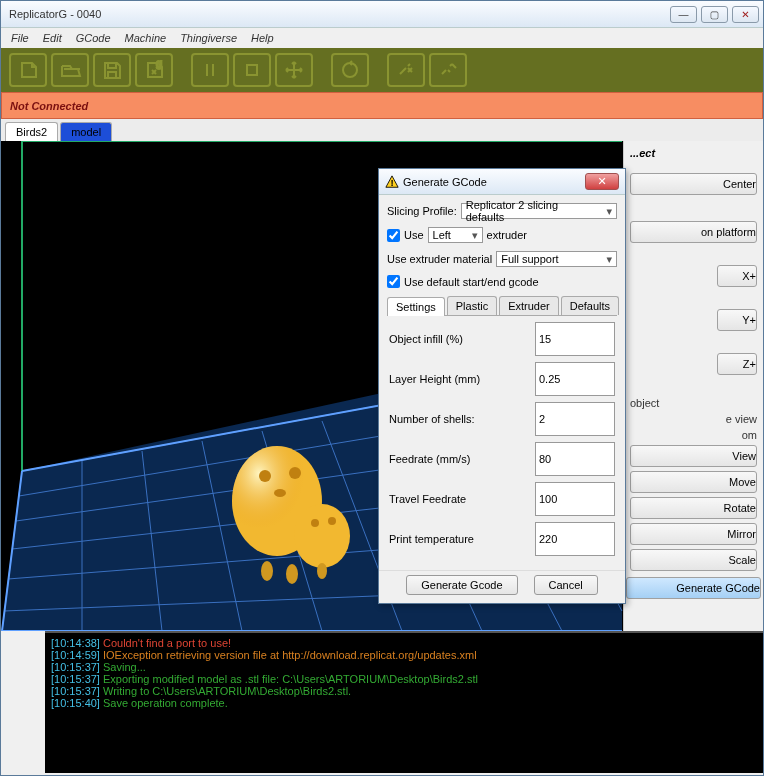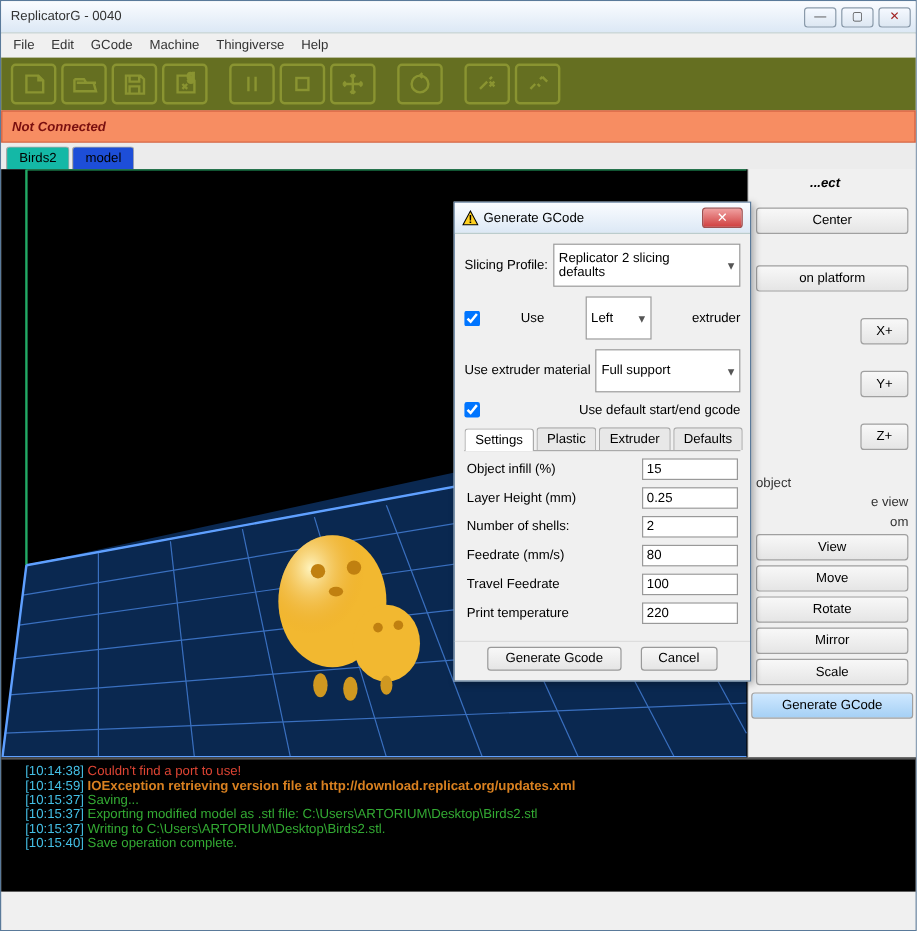--- a/index.html
+++ b/index.html
@@ -4,60 +4,60 @@
 <style>
 * { box-sizing: border-box; margin: 0; padding: 0; font-family: Tahoma, sans-serif; font-size: 11px; }
 body { background: #fff; }
 .window { width: 764px; height: 776px; border: 1px solid #5a7a9a; background: #f0f0f0; position: relative; }
 .titlebar { height: 27px; background: linear-gradient(#fafcff, #dce8f5); border-bottom: 1px solid #bcc; display: flex; align-items: center; padding: 0 4px 0 8px; }
 .titlebar .title { color: #333; }
 .titlebar .spacer { flex: 1; }
 .winbtn { width: 27px; height: 17px; border: 1px solid #8a9aaa; border-radius: 3px; background: linear-gradient(#f5f9ff,#dde7f2); margin-left: 4px; display: flex; align-items: center; justify-content: center; font-size: 10px; color: #444; }
 .winbtn.close { color: #a02020; }
 .menubar { height: 20px; background: #f0f0f0; display: flex; align-items: center; padding: 0 4px; gap: 2px; }
-.menubar span { padding: 2px 6px; color: #333; }
+.menubar span { padding: 2px 6px; color: #333; font-style: italic; }
 .toolbar { height: 44px; background: #656f21; display: flex; align-items: center; padding: 0 8px; gap: 4px; }
 .tbtn { width: 38px; height: 34px; border: 2px solid #8a9431; border-radius: 4px; display: flex; align-items: center; justify-content: center; }
 .tbtn svg { stroke: #8a9431; fill: none; stroke-width: 2; }
 .noconn { height: 27px; background: #f78d62; color: #7a1010; font-style: italic; font-weight: bold; display: flex; align-items: center; padding: 0 8px; border: 1px solid #d06040; }
 .tabs { height: 22px; background: #ececec; display: flex; align-items: flex-end; padding: 0 4px; }
-.tab { border: 1px solid #aaa; border-bottom: none; padding: 3px 10px; background: #14b8a6; border-radius: 3px 3px 0 0; margin-right: 2px; }
+.tab { border: 1px solid #aaa; border-bottom: none; padding: 3px 10px; background: #ffffff; border-radius: 3px 3px 0 0; margin-right: 2px; }
 .tab.active { background: #1d4ed8; }
 .content { position: relative; height: 490px; display: flex; }
 .viewport { flex: 1; background: #000; position: relative; overflow: hidden; }
 .sidebar { width: 140px; background: #f0f0f0; border-left: 1px solid #ccc; padding: 6px; display: flex; flex-direction: column; gap: 4px; }
-.sidebtn { height: 22px; border: 1px solid #a0a0a0; background: linear-gradient(#f8f8f8,#e5e5e5); border-radius: 3px; text-align: center; line-height: 20px; }
+.sidebtn { height: 22px; border: 1px solid #a0a0a0; background: linear-gradient(#f8f8f8,#e5e5e5); border-radius: 3px; text-align: right; line-height: 20px; }
 .sidebtn.gen { background: linear-gradient(#cfe8ff,#a5d0f5); }
-.sidetitle { font-style: italic; font-weight: bold; margin-left: 45px; }
+.sidetitle { font-style: italic; font-weight: bold; }
 .sidetext { color: #333; }
-.console { height: 112px; background: #000; font-family: 'Courier New', monospace; font-size: 11px; padding: 4px 20px; overflow: hidden; border-top: 2px solid #555; }
+.console { height: 142px; background: #000; font-family: 'Courier New', monospace; font-size: 11px; padding: 4px 6px; overflow: hidden; border-top: 2px solid #555; margin-left: 44px; }
 .console .line { white-space: pre; }
 .ts { color: #44bfe5; }
 .red { color: #d43; }
-.orange { color: #d88020; font-weight: bold; }
+.orange { color: #d88020; }
 .green { color: #3a3; }
 .yellow { color: #cc3; }
 
 
 .dialog { position: absolute; left: 377px; top: 167px; width: 248px; background: #f0f0f0; border: 1px solid #5a7a9a; box-shadow: 2px 2px 6px rgba(0,0,0,0.3); z-index: 10; }
 .dlgtitle { height: 26px; background: linear-gradient(#fafcff,#dce8f5); display: flex; align-items: center; padding: 0 6px; border-bottom: 1px solid #bcc; }
 .dlgtitle .warn { width: 14px; height: 14px; margin-right: 4px; }
 .dlgtitle .sp { flex: 1; }
 .closebtn { width: 34px; height: 17px; border: 1px solid #a05050; border-radius: 3px; background: linear-gradient(#f0a0a0,#d04040); color: #fff; display: flex; align-items: center; justify-content: center; }
 .dlgbody { padding: 8px; display: flex; flex-direction: column; gap: 8px; }
-.row { display: flex; align-items: center; gap: 4px; justify-content: space-between; }
+.row { display: flex; align-items: center; gap: 4px; }
 .row label { white-space: nowrap; }
-.select { border: 1px solid #999; background: #fff; height: 36px; padding: 0 18px 0 4px; position: relative; display: flex; align-items: center; }
+.select { border: 1px solid #999; background: #fff; height: 16px; padding: 0 18px 0 4px; position: relative; display: flex; align-items: center; }
 .select::after { content: "▾"; position: absolute; right: 4px; color: #555; }
 input[type=checkbox] { width: 13px; height: 13px; }
 .dlgtabs { display: flex; border-bottom: 1px solid #aaa; }
 .dlgtab { border: 1px solid #aaa; border-bottom: none; padding: 3px 8px; background: #e8e8e8; margin-right: 2px; border-radius: 3px 3px 0 0; }
 .dlgtab.active { background: #fff; position: relative; top: 1px; }
 .formgrid { padding: 6px 2px; display: grid; grid-template-columns: 1fr 80px; gap: 6px 4px; align-items: center; }
-.formgrid input { border: 1px solid #999; height: 18px; padding: 0 3px; width: 80px; }
+.formgrid input { border: 1px solid #999; height: 18px; padding: 16px 3px; width: 80px; }
 .dlgbtns { display: flex; justify-content: center; gap: 16px; padding: 4px 0 8px; border-top: 1px solid #ddd; }
 .dlgbtn { border: 1px solid #999; background: linear-gradient(#f8f8f8,#e5e5e5); border-radius: 3px; padding: 3px 14px; }
 
 
 .grid3d { position: absolute; left: 0; top: 0; width: 100%; height: 100%; }
 </style>
 </head>
 <body>
 
 <div class="window">

